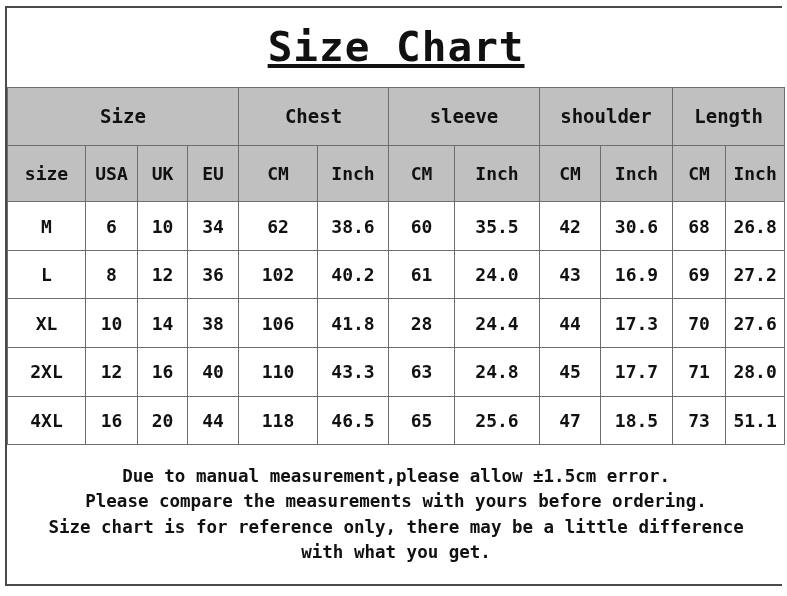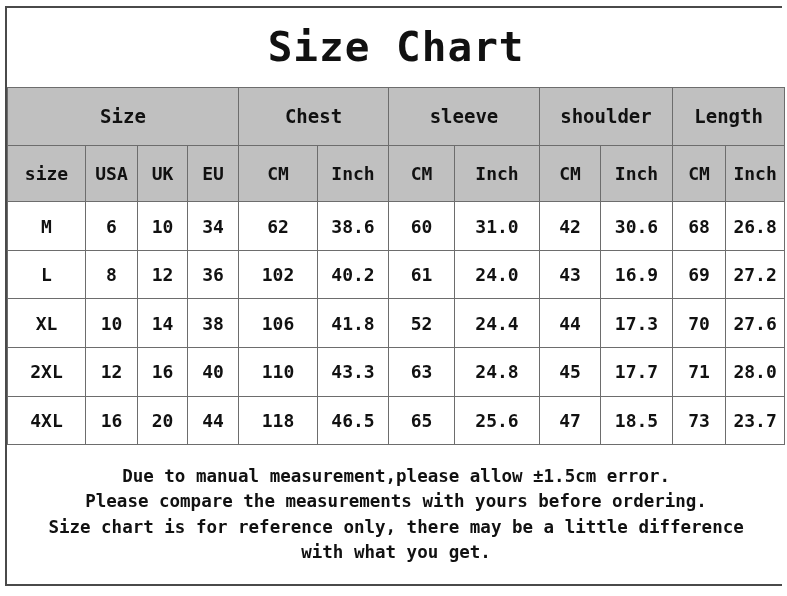--- a/index.html
+++ b/index.html
@@ -46,20 +46,21 @@
   
   .title-cell {
     height: 68px;
     background: #ffffff;
     border-left: none !important;
     border-right: none !important;
     border-top: none !important;
     font-size: 41px;
     letter-spacing: 1px;
     line-height: 1;
+    text-decoration: underline;
   }
 
   
   .group-row td {
     height: 49px;
     background: #c0c0c0;
     font-size: 19px;
   }
 
   
@@ -140,21 +141,21 @@
           <td>Inch</td>
         </tr>
       <tr class="data-row">
           <td>M</td>
           <td>6</td>
           <td>10</td>
           <td>34</td>
           <td>62</td>
           <td>38.6</td>
           <td>60</td>
-          <td>31.0</td>
+          <td>35.5</td>
           <td>42</td>
           <td>30.6</td>
           <td>68</td>
           <td>26.8</td>
         </tr>
         <tr class="data-row">
           <td>L</td>
           <td>8</td>
           <td>12</td>
           <td>36</td>
@@ -167,21 +168,21 @@
           <td>69</td>
           <td>27.2</td>
         </tr>
         <tr class="data-row">
           <td>XL</td>
           <td>10</td>
           <td>14</td>
           <td>38</td>
           <td>106</td>
           <td>41.8</td>
-          <td>52</td>
+          <td>28</td>
           <td>24.4</td>
           <td>44</td>
           <td>17.3</td>
           <td>70</td>
           <td>27.6</td>
         </tr>
         <tr class="data-row">
           <td>2XL</td>
           <td>12</td>
           <td>16</td>
@@ -200,20 +201,20 @@
           <td>16</td>
           <td>20</td>
           <td>44</td>
           <td>118</td>
           <td>46.5</td>
           <td>65</td>
           <td>25.6</td>
           <td>47</td>
           <td>18.5</td>
           <td>73</td>
-          <td>23.7</td>
+          <td>51.1</td>
         </tr>
         <tr class="note-row">
         <td class="note-cell" colspan="12"><span class="note-line">Due to manual measurement,please allow ±1.5cm error.</span><span class="note-line">Please compare the measurements with yours before ordering.</span><span class="note-line">Size chart is for reference only, there may be a little difference</span><span class="note-line">with what you get.</span></td>
       </tr>
     </tbody>
   </table>
 </div>
 
 </body></html>

